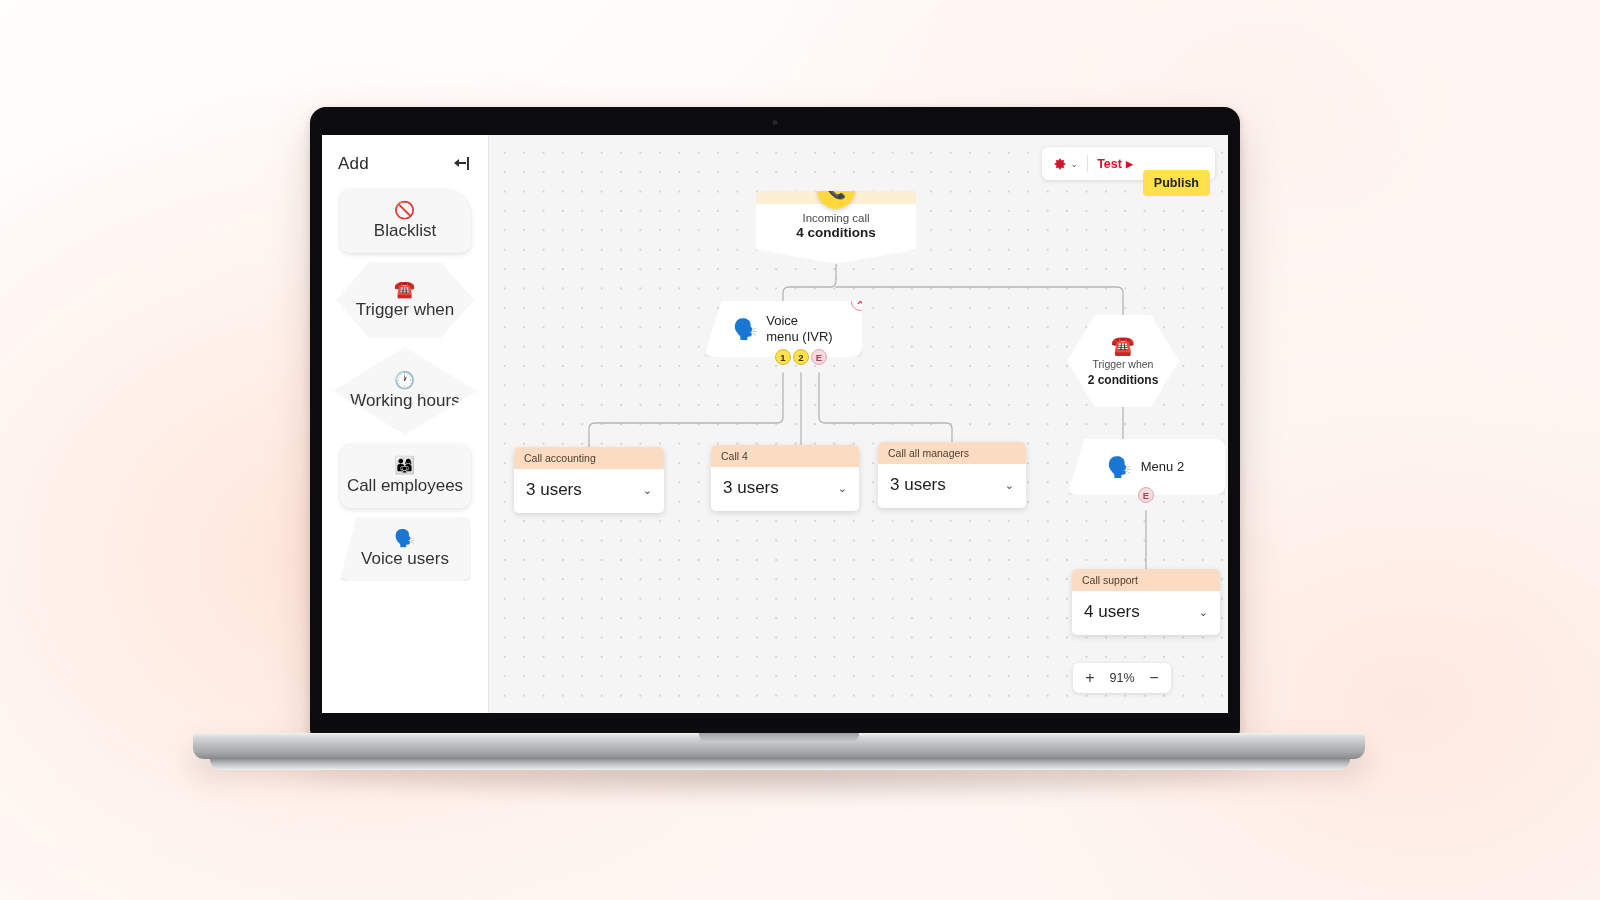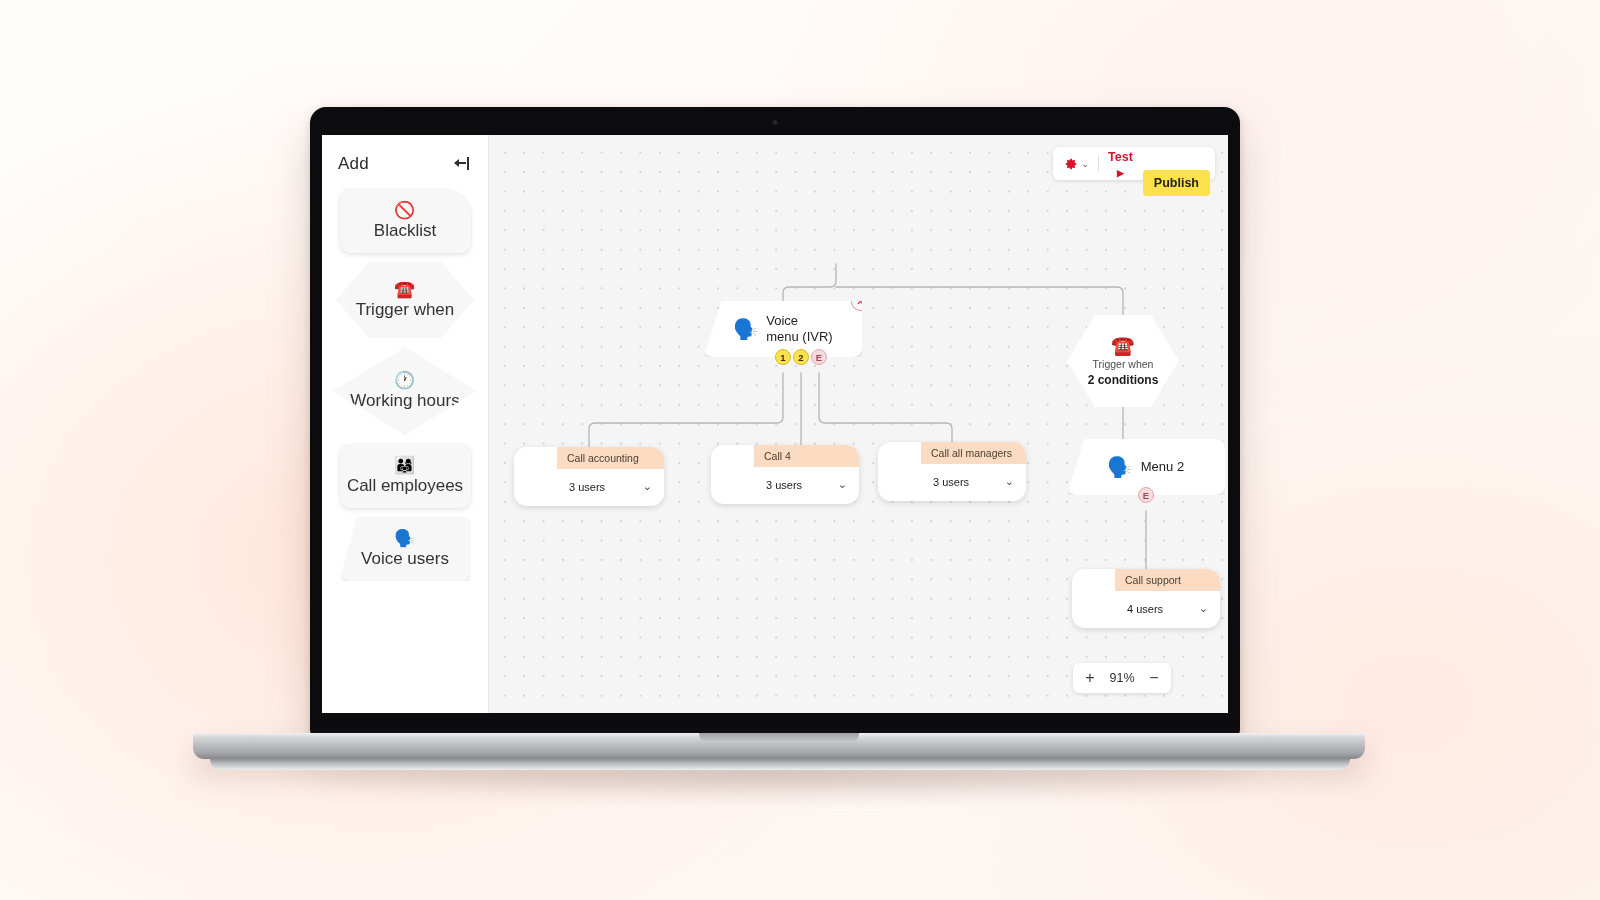--- a/index.html
+++ b/index.html
@@ -130,21 +130,21 @@
     padding: 0 5px 0 11px; gap: 0;
     z-index: 40;
   }
   .gear-wrap { display: flex; align-items: center; gap: 4px; cursor: pointer; padding-right: 9px; }
   .gear { width: 14px; height: 14px; }
   .chev { font-size: 9px; color: #555; }
   .tb-div { width: 1px; height: 17px; background: #e0e0e0; margin-right: 9px; }
   .test-btn {
     display: flex; align-items: center; gap: 4px;
     color: #d4122a; font-size: 12.5px; font-weight: bold;
-    padding: 0 10px 0 0; cursor: pointer; flex-direction: column;
+    padding: 0 10px 0 0; cursor: pointer;
   }
   .test-btn .play { font-size: 9px; }
   .publish-btn {
     background: #ffe14d; color: #232323; font-size: 12.5px; font-weight: bold;
     border-radius: 4px; padding: 6px 11px; cursor: pointer; border: none;
     font-family: inherit;
     margin-top: 38px;
   }
 
   .zoombar {
@@ -221,34 +221,33 @@
     clip-path: polygon(25% 0%, 75% 0%, 100% 50%, 75% 100%, 25% 100%, 0% 50%);
     filter: drop-shadow(0 2px 4px rgba(0,0,0,0.15));
     display: flex; flex-direction: column; align-items: center; justify-content: center; gap: 3px;
   }
   .hex-ico { font-size: 19px; line-height: 1; }
   .hex-t1 { font-size: 10.5px; color: #4a4a4a; }
   .hex-t2 { font-size: 12px; color: #1d1d1d; font-weight: bold; }
 
   
   .card {
-    background: #fff; border-radius: 13px;
+    background: #fff; border-radius: 5px;
     box-shadow: 0 2px 6px rgba(0,0,0,0.13);
     overflow: hidden;
-    padding-left: 43px;
   }
   .card-head {
     background: #fbdcc2; padding: 5px 10px;
     font-size: 10.5px; color: #4d4033;
   }
   .card-body {
     display: flex; align-items: center; justify-content: space-between;
     padding: 11px 12px 13px 12px;
   }
-  .card-val { font-size: 11px; color: #1d1d1d; }
+  .card-val { font-size: 17px; color: #1d1d1d; }
   .card-chev { font-size: 11px; color: #4a4a4a; }
 
   .c-acc  { left: 25px;  top: 312px; width: 150px; }
   .c-c4   { left: 222px; top: 310px; width: 148px; }
   .c-mgr  { left: 389px; top: 307px; width: 148px; }
   .c-sup  { left: 583px; top: 434px; width: 148px; }
 
   
   .wires { position: absolute; inset: 0; z-index: 10; pointer-events: none; }
 </style>
@@ -335,20 +334,26 @@
               <path d="M312 238 L312 310"></path>
 
               <path d="M330 238 L330 282 Q330 288 336 288 L457 288 Q463 288 463 294 L463 307"></path>
 
               <path d="M634 272 L634 304"></path>
 
               <path d="M657 376 L657 434"></path>
             </g>
           </svg>
 
+          <div class="node n-incoming">
+            <div class="strip"></div>
+            <div class="t1">Incoming call</div>
+            <div class="t2">4 conditions</div>
+            <div class="call-badge">📞</div>
+          </div>
 
           <div class="node n-trap n-ivr node-shadow">
             <span class="trap-ico">🗣️</span>
             <span class="trap-lbl">
               <span>Voice</span><br><span>menu (IVR)</span>
             </span>
             <div class="del-badge">✕</div>
           </div>
           <div class="ports" style="left:286px; top:214px;">
             <span class="port port-num">1</span>

